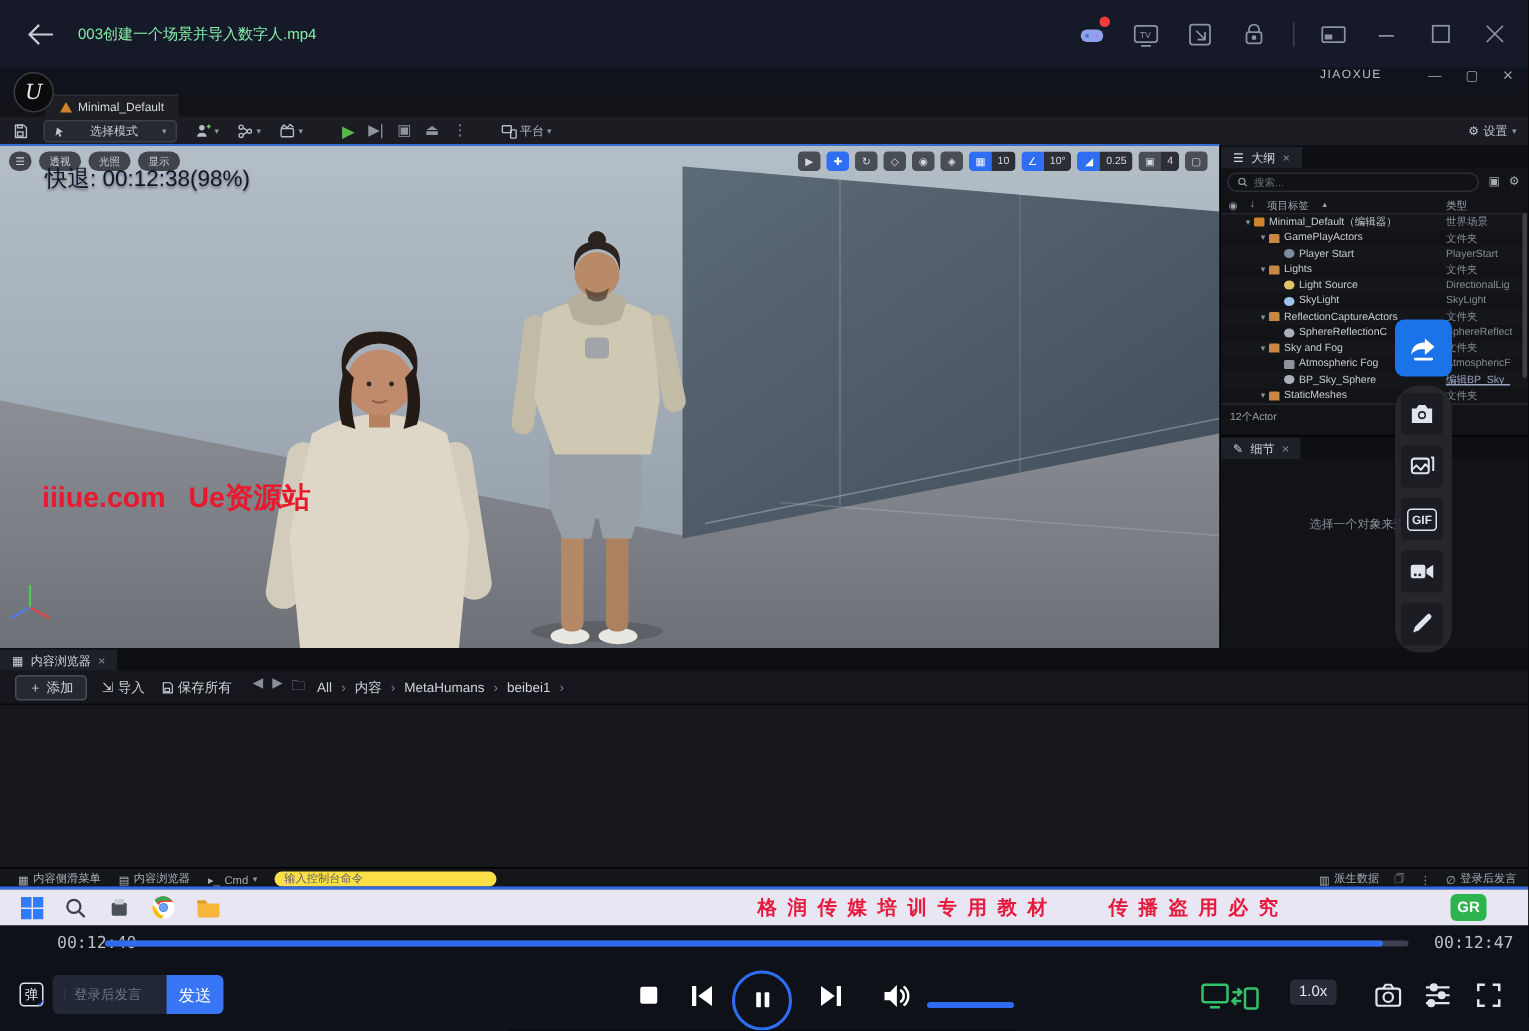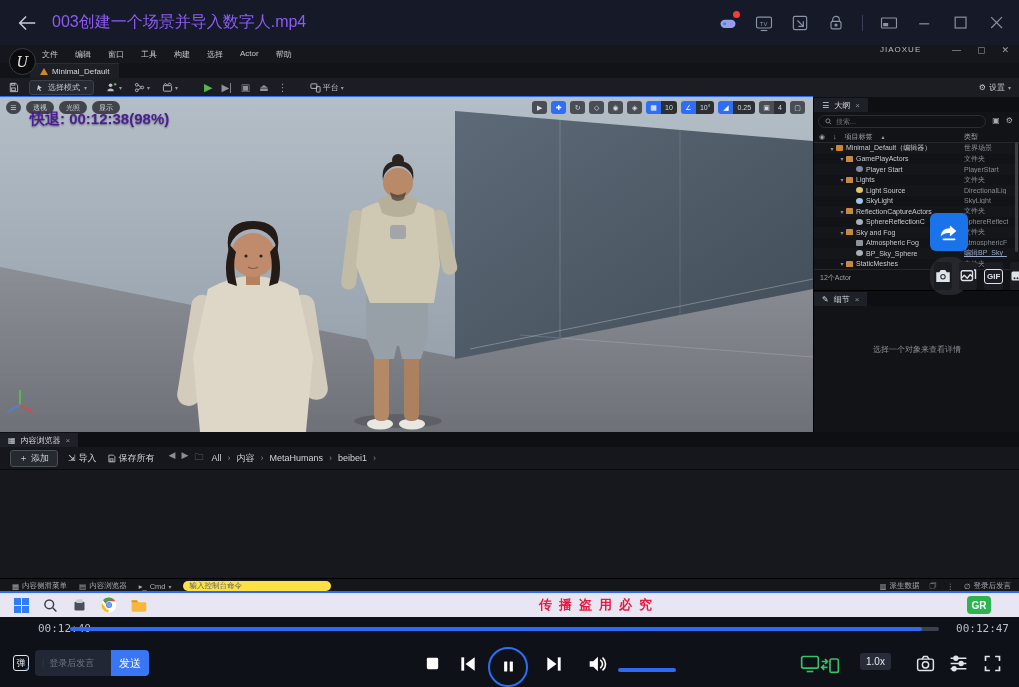--- a/index.html
+++ b/index.html
@@ -5,41 +5,41 @@
   *{box-sizing:border-box;margin:0;padding:0}
   html,body{background:#000}
   #screen{position:relative;width:1019px;height:687px;overflow:hidden;
     background:#10121c;font-family:"Liberation Sans","DejaVu Sans",sans-serif;color:#c9cdd6;
     -webkit-font-smoothing:antialiased}
   svg{display:block}
 
   
   .titlebar{position:absolute;left:0;top:0;width:1019px;height:45px;background:#161927;display:flex;align-items:center}
   .back-btn{margin-left:16px;cursor:pointer}
-  .vtitle{margin-left:14px;font-size:16px;color:#8b5cf6}
+  .vtitle{margin-left:14px;font-size:10px;color:#86efac}
   .tb-icons{position:absolute;right:12px;top:0;height:45px;display:flex;align-items:center;gap:16px}
   .tb-ic{width:20px;height:20px;color:#8b93a6;position:relative;cursor:pointer}
   .tb-sep{width:1px;height:16px;background:#3a4054}
   .reddot{position:absolute;right:-2px;top:-2px;width:7px;height:7px;border-radius:50%;background:#f23c3c}
 
   
   .ue-menubar{position:absolute;left:0;top:45px;width:1019px;height:18px;background:#15171c;display:flex;align-items:center}
   .ue-logo{position:absolute;left:9px;top:48px;width:27px;height:27px;border-radius:50%;background:#0b0b0d;
     border:1px solid #3a3d44;color:#e8e8e8;font-family:"DejaVu Serif",serif;font-size:14px;font-style:italic;
     display:flex;align-items:center;justify-content:center;z-index:3}
   .menus{margin-left:42px;display:flex;gap:17px}
   .menu-item{font-size:8px;color:#c4c8ce;cursor:pointer}
   .ue-account{position:absolute;left:880px;top:45px;font-size:8px;color:#b9bdc4;letter-spacing:1px}
   .ue-winbtns{position:absolute;right:10px;top:45px;display:flex;gap:16px;font-size:9px;color:#9aa0a8}
   .ue-tabbar{position:absolute;left:0;top:63px;width:1019px;height:15px;background:#121318}
   .level-tab{position:absolute;left:30px;top:63px;height:15px;padding:0 10px;background:#1d1f24;
     display:flex;align-items:center;gap:4px;font-size:8px;color:#d4d7db;border-top:1px solid #2a2d33}
   .tab-tri{width:0;height:0;border-left:4px solid transparent;border-right:4px solid transparent;border-bottom:7px solid #d0842c}
   .ue-toolbar{position:absolute;left:0;top:78px;width:1019px;height:19px;background:#1b1d23;display:flex;align-items:center;font-size:8px;color:#c4c8ce}
-  .tool-pill{display:flex;align-items:center;gap:4px;background:#26292f;border:1px solid #3c4046;border-radius:3px;padding:1px 6px;margin-left:10px;cursor:pointer}
+  .tool-pill{display:flex;align-items:center;gap:16px;background:#26292f;border:1px solid #3c4046;border-radius:3px;padding:1px 6px;margin-left:10px;cursor:pointer}
   .tool-ic{margin-left:12px;color:#b9bdc4;cursor:pointer;display:flex;align-items:center;gap:2px}
   .play-group{display:flex;align-items:center;gap:9px;margin-left:26px}
   .play-ic{color:#8f949b;cursor:pointer;font-size:10px}
   .play-green{color:#57b94c;font-size:11px}
   .chev{font-size:6px;color:#8f949b}
   .ue-settings{position:absolute;right:8px;top:78px;height:19px;display:flex;align-items:center;gap:3px;font-size:8px;color:#c4c8ce;cursor:pointer}
 
   
   .viewport{position:absolute;left:0;top:97px;width:813px;height:335px;overflow:hidden;background:#9aa5af}
   .vp-blueline{position:absolute;left:0;top:96px;width:813px;height:1px;background:#2a6df0;z-index:4}
@@ -47,21 +47,21 @@
   .vp-pill{height:13px;padding:0 7px;border-radius:7px;background:rgba(32,34,40,.78);color:#cdd1d8;
     font-size:7px;display:flex;align-items:center;cursor:pointer}
   .vp-burger{width:15px;padding:0;justify-content:center}
   .vp-topright{position:absolute;right:8px;top:4px;display:flex;gap:4px;z-index:5;align-items:center}
   .vpbtn{min-width:15px;height:13px;border-radius:3px;background:rgba(58,61,68,.88);color:#d6dae0;font-size:7px;
     display:flex;align-items:center;justify-content:center;padding:0 2px;cursor:pointer}
   .vpbtn.active{background:#2d6ef5;color:#fff}
   .vpjoin{display:flex;border-radius:3px;overflow:hidden}
   .vpjoin .vpbtn{border-radius:0}
   .vpval{background:rgba(25,27,32,.88);color:#d6dae0;font-size:7px;display:flex;align-items:center;padding:0 4px;height:13px;cursor:pointer}
-  .vp-overlay-text{position:absolute;left:30px;top:13px;font-size:15px;font-weight:bold;color:#4c1d95;
+  .vp-overlay-text{position:absolute;left:30px;top:13px;font-size:15px;font-weight:normal;color:#0f172a;
     text-shadow:0 1px 2px rgba(0,0,0,.45);z-index:6}
   .watermark{position:absolute;left:28px;top:222px;font-size:19px;font-weight:bold;color:#e8192c;word-spacing:10px;z-index:6}
 
   
   .right-panel{position:absolute;left:813px;top:97px;width:206px;height:335px;background:#121317;border-left:1px solid #000}
   .panel-tabrow{height:15px;background:#0e0f12;display:flex;align-items:flex-end}
   .panel-tab{height:14px;background:#1d2026;display:flex;align-items:center;gap:5px;padding:0 8px;font-size:8px;color:#d4d7db}
   .panel-tab .x{color:#8a8f96;font-size:8px;cursor:pointer}
   .o-search{margin:3px 4px;height:13px;background:#101215;border:1px solid #2a2d33;border-radius:7px;
     display:flex;align-items:center;gap:4px;padding:0 6px;font-size:7px;color:#6b7077;width:168px}
@@ -131,21 +131,21 @@
   .dm-send{width:38px;height:26px;background:#3976f6;border-radius:0 4px 4px 0;color:#fff;font-size:11px;
     display:flex;align-items:center;justify-content:center;cursor:pointer}
   .cc{position:absolute;top:0;height:47px;display:flex;align-items:center;cursor:pointer;color:#fff}
   .pause-ring{width:40px;height:40px;border-radius:50%;border:2.5px solid #2d6ef5;display:flex;align-items:center;justify-content:center}
   .vol-slider{position:absolute;left:618px;top:28px;width:58px;height:4px;border-radius:2px;background:#2e6bf0;cursor:pointer}
   .speed-box{position:absolute;left:860px;top:13px;background:#272c38;border-radius:3px;color:#e6e9f0;font-size:10px;padding:3px 6px;cursor:pointer}
 
   
   .capture-bar{position:absolute;left:930px;top:213px;width:40px;z-index:9}
   .share-btn{width:38px;height:38px;background:#1a73e8;border-radius:6px;display:flex;align-items:center;justify-content:center;cursor:pointer}
-  .cap-strip{margin-top:6px;width:38px;background:#26282ef0;border-radius:16px;padding:5px 4px;display:flex;flex-direction:row;gap:7px;align-items:flex-start}
+  .cap-strip{margin-top:6px;width:38px;background:#26282ef0;border-radius:16px;padding:5px 4px;display:flex;flex-direction:column;gap:7px;align-items:flex-start}
   .cap-btn{width:28px;height:28px;background:#1b1d22;border-radius:3px;display:flex;align-items:center;justify-content:center;color:#dfe3ea;cursor:pointer}
   .gif-box{border:1.5px solid #dfe3ea;border-radius:3px;font-size:8px;font-weight:bold;padding:2px 2px;color:#dfe3ea}
   .playlist-tab{position:absolute;left:985px;top:294px;width:34px;height:84px;background:#20242ef0;border-radius:12px 0 0 12px;
     z-index:8;display:flex;flex-direction:column;align-items:center;justify-content:center;gap:10px;cursor:pointer}
   .pl-label{font-size:11px;color:#e6e9ef;writing-mode:horizontal-tb}
   .pl-chev{color:#9fb4dd;font-size:13px}
 </style>
 </head>
 <body>
 
@@ -206,33 +206,20 @@
       </span>
       <span class="tb-ic">
         <svg width="20" height="20" viewBox="0 0 24 24" stroke="#8b93a6" stroke-width="1.4">
             <path d="M5 5l13 13M18 5L5 18"></path>
           </svg>
       </span>
     </div>
   </div>
 
   <div class="ue-logo">U</div>
-  <div class="ue-menubar">
-    <div class="menus">
-
-    <span class="menu-item">文件</span>
-        <span class="menu-item">编辑</span>
-        <span class="menu-item">窗口</span>
-        <span class="menu-item">工具</span>
-        <span class="menu-item">构建</span>
-        <span class="menu-item">选择</span>
-        <span class="menu-item">Actor</span>
-        <span class="menu-item">帮助</span>
-      </div>
-  </div>
   <span class="ue-account">JIAOXUE</span>
   <div class="ue-winbtns">
     <span>—</span>
     <span>▢</span>
     <span>✕</span>
   </div>
 
   <div class="ue-tabbar"></div>
   <div class="level-tab">
     <span class="tab-tri"></span>
@@ -393,20 +380,21 @@
           <span class="vpval">0.25</span>
         </span>
       <span class="vpjoin">
           <span class="vpbtn">▣</span>
           <span class="vpval">4</span>
         </span>
       <span class="vpbtn">▢</span>
     </div>
 
     <div class="vp-overlay-text">快退: 00:12:38(98%)</div>
+    <div class="watermark">iiiue.com Ue资源站</div>
   </div>
 
   <div class="right-panel">
     <div class="panel-tabrow">
       <span class="panel-tab">
         <span>☰</span>
         <span>大纲</span>
         <span class="x">×</span>
       </span>
     </div>
@@ -630,20 +618,21 @@
           <circle cx="12" cy="12" r="3.4" fill="#fff" opacity="0.25"></circle>
         </svg>
     </span>
     <span class="tk-ic">
       <svg width="16" height="14" viewBox="0 0 24 20">
           <path d="M1 3h8l2 3h12v12a2 2 0 0 1-2 2H3a2 2 0 0 1-2-2z" fill="#f6b73c"></path>
           <path d="M1 3h8l2 3H1z" fill="#e09b26"></path>
         </svg>
     </span>
     <span class="marquee">
+      <span>格润传媒培训专用教材</span>
       <span class="gap"></span>
       <span>传播盗用必究</span>
     </span>
     <span class="gr-logo">GR</span>
   </div>
 
   <div class="progress-row">
     <span class="ptime l">00:12:40</span>
     <div class="pbar">
       <div class="pfill" style="width: 98%;"></div>

